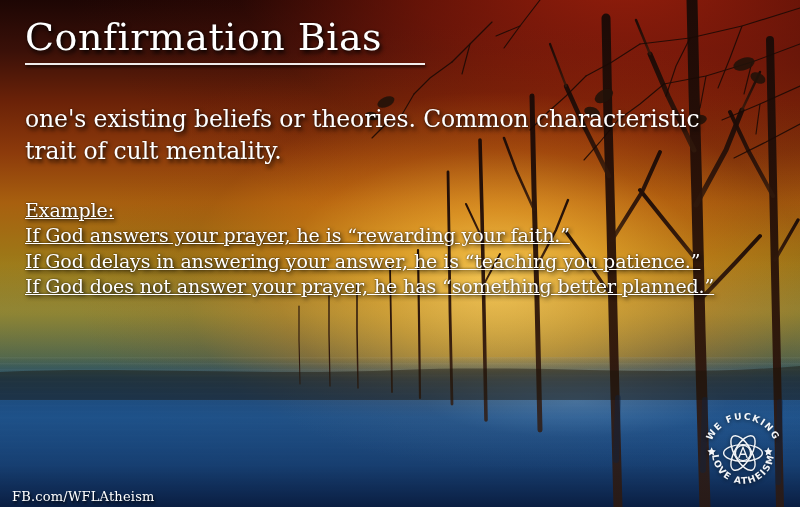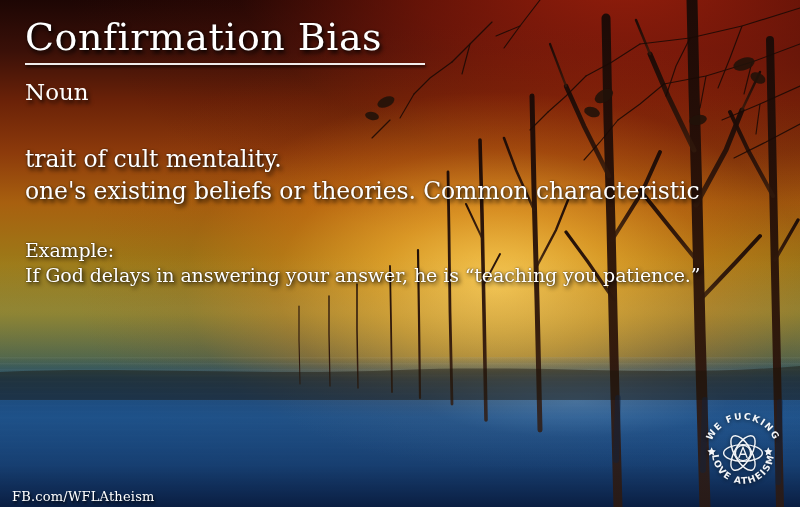--- a/index.html
+++ b/index.html
@@ -127,20 +127,21 @@
     letter-spacing:-0.1px;
     text-shadow:2px 3px 4px rgba(0,0,0,0.85), 0 0 2px rgba(0,0,0,0.6);
   }
 
   .example-block {
     margin-top:30px;
     font-size:19px;
     line-height:1.34;
     letter-spacing:-0.1px;
     text-shadow:2px 2px 4px rgba(0,0,0,0.85), 0 0 2px rgba(0,0,0,0.6);
+    text-decoration:underline;
   }
   .example-block .ex-line { white-space:nowrap; }
 
   .credit {
     position:absolute;
     left:12px; bottom:3px;
     font-size:13px;
     color:#ffffff;
     letter-spacing:0.2px;
     text-shadow:1px 2px 3px rgba(0,0,0,0.9);
@@ -256,30 +257,31 @@
         <path d="M780 402 L778 482"></path>
       </g>
     </svg>
   </div>
 
   <div class="content">
 
     <div class="title">Confirmation Bias</div>
     <div class="title-rule"></div>
 
-    <div class="pos">Noun</div>
 
     <div class="definition">
+      <div>one's existing beliefs or theories. Common characteristic</div>
       <div>trait of cult mentality.</div>
-      <div>one's existing beliefs or theories. Common characteristic</div>
     </div>
 
     <div class="example-block">
       <div class="ex-line">Example:</div>
+      <div class="ex-line">If God answers your prayer, he is “rewarding your faith.”</div>
       <div class="ex-line">If God delays in answering your answer, he is “teaching you patience.”</div>
+      <div class="ex-line">If God does not answer your prayer, he has “something better planned.”</div>
     </div>
   </div>
 
   <div class="credit">FB.com/WFLAtheism</div>
 
   <div class="logo">
     <svg viewBox="0 0 100 100" xmlns="http://www.w3.org/2000/svg">
       <defs>
         <path id="arcTop" d="M 12,50 A 38,38 0 0 1 88,50"></path>
         <path id="arcBottom" d="M 15,50 A 35,35 0 0 0 85,50"></path>

